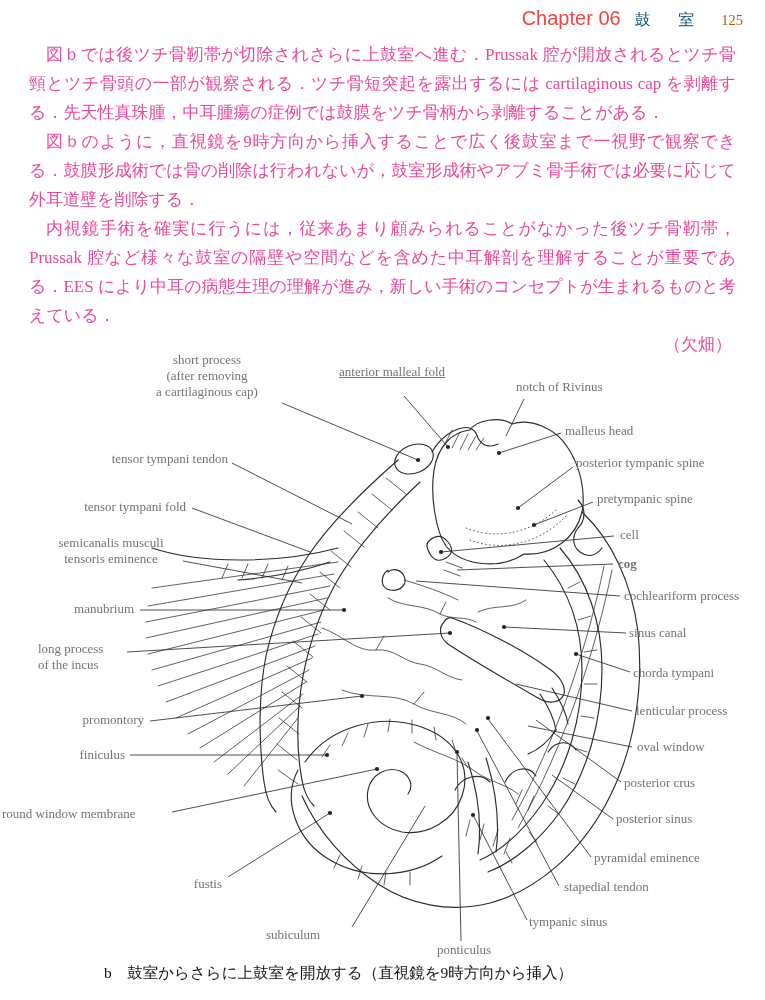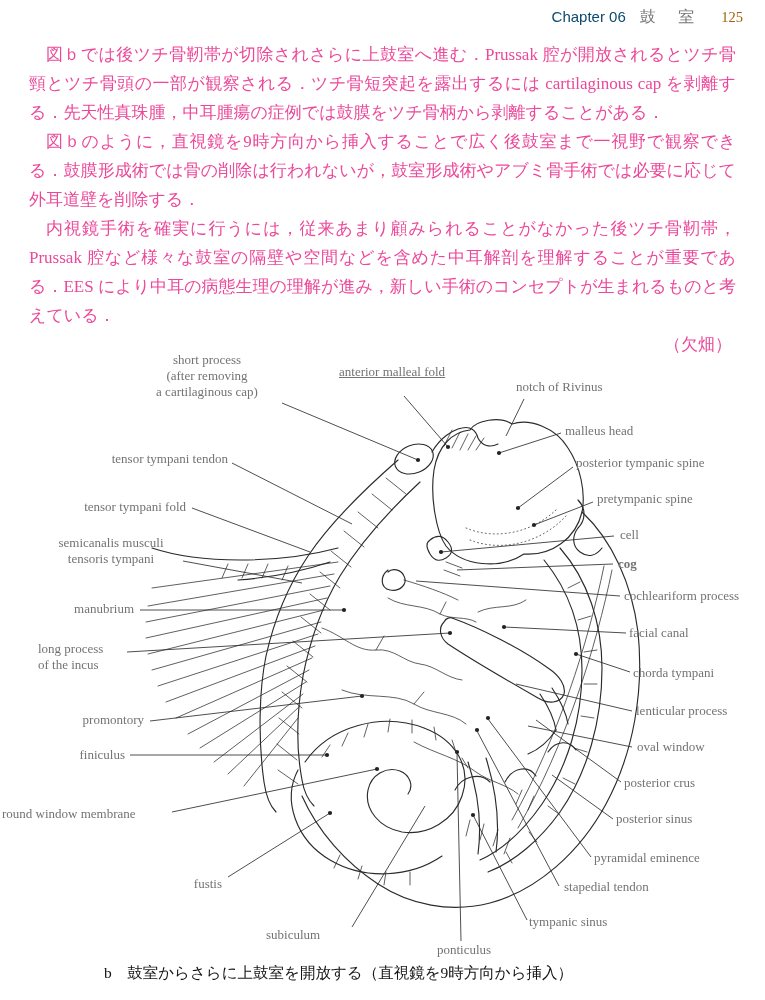--- a/index.html
+++ b/index.html
@@ -1,21 +1,21 @@
 <!DOCTYPE html>
 <html><head>
 <meta charset="utf-8">
 <style>
   html,body{margin:0;padding:0;background:#e8e8e8;}
   .page{position:relative;width:765px;height:1000px;background:#ffffff;overflow:hidden;
         font-family:"Liberation Serif","DejaVu Serif",serif;color:#1b1b1b;}
   .header{position:absolute;top:7px;right:22px;display:flex;align-items:baseline;gap:14px;
           font-family:"Liberation Sans","DejaVu Sans",sans-serif;}
-  .header .chapter{font-size:15px;color:#0c4a6e;}
-  .header .section{font-size:16px;letter-spacing:9px;color:#737373;}
+  .header .chapter{font-size:20px;color:#ef4444;}
+  .header .section{font-size:16px;letter-spacing:9px;color:#0c4a6e;font-family:Liberation Mono, monospace;}
   .header .pagenum{font-size:14.5px;font-family:"Liberation Serif",serif;color:#a16207;margin-left:4px;}
   .bodytext{position:absolute;top:40px;left:29px;width:707px;font-size:17px;line-height:29px;
             text-align:justify;color:#ec4899;}
   .bodytext p{margin:0;text-indent:1em;}
   .attribution{text-align:right;padding-right:4px;text-indent:0 !important;}
   .figure-layer{position:absolute;left:0;top:0;width:765px;height:1000px;}
   .figure-layer svg{position:absolute;left:0;top:0;}
   .fig-label{position:absolute;font-size:13px;line-height:16px;color:#737373;white-space:pre-line;}
   .ta-c{text-align:center;} .ta-r{text-align:right;}
   .caption{position:absolute;top:963px;left:0;width:677px;text-align:center;font-size:15.5px;color:#141414;}
@@ -236,39 +236,39 @@
         <path d="M376,650 l8,-14 M414,704 l10,-12 M440,614 l6,-12"></path>
       </g>
     </svg>
 
     <div class="fig-label ta-c" style="left:112px;top:352px;width:190px;">short process
 (after removing
 a cartilaginous cap)</div>
     <div class="fig-label ta-r" style="right:537px;top:451px;">tensor tympani tendon</div>
     <div class="fig-label ta-r" style="right:579px;top:499px;">tensor tympani fold</div>
     <div class="fig-label ta-c" style="left:40px;top:535px;width:142px;">semicanalis musculi
-tensoris tympani</div>
+tensoris eminence</div>
     <div class="fig-label ta-r" style="right:631px;top:601px;">manubrium</div>
     <div class="fig-label" style="left:38px;top:641px;">long process
 of the incus</div>
     <div class="fig-label ta-r" style="right:621px;top:712px;">promontory</div>
     <div class="fig-label ta-r" style="right:640px;top:747px;">finiculus</div>
     <div class="fig-label" style="left:2px;top:806px;">round window membrane</div>
     <div class="fig-label ta-r" style="right:543px;top:876px;">fustis</div>
     <div class="fig-label" style="left:266px;top:927px;">subiculum</div>
     <div class="fig-label" style="left:437px;top:942px;">ponticulus</div>
     <div class="fig-label" style="left:339px;top:364px;text-decoration:underline;">anterior malleal fold</div>
     <div class="fig-label" style="left:516px;top:379px;">notch of Rivinus</div>
     <div class="fig-label" style="left:565px;top:423px;">malleus head</div>
     <div class="fig-label" style="left:576px;top:455px;">posterior tympanic spine</div>
     <div class="fig-label" style="left:597px;top:491px;">pretympanic spine</div>
     <div class="fig-label" style="left:620px;top:527px;">cell</div>
     <div class="fig-label" style="left:618px;top:556px;font-weight:bold;">cog</div>
     <div class="fig-label" style="left:624px;top:588px;">cochleariform process</div>
-    <div class="fig-label" style="left:629px;top:625px;">facial canal</div>
+    <div class="fig-label" style="left:629px;top:625px;">sinus canal</div>
     <div class="fig-label" style="left:633px;top:665px;">chorda tympani</div>
     <div class="fig-label" style="left:636px;top:703px;">lenticular process</div>
     <div class="fig-label" style="left:637px;top:739px;">oval window</div>
     <div class="fig-label" style="left:624px;top:775px;">posterior crus</div>
     <div class="fig-label" style="left:616px;top:811px;">posterior sinus</div>
     <div class="fig-label" style="left:594px;top:850px;">pyramidal eminence</div>
     <div class="fig-label" style="left:564px;top:879px;">stapedial tendon</div>
     <div class="fig-label" style="left:529px;top:914px;">tympanic sinus</div>
   </div>
 

